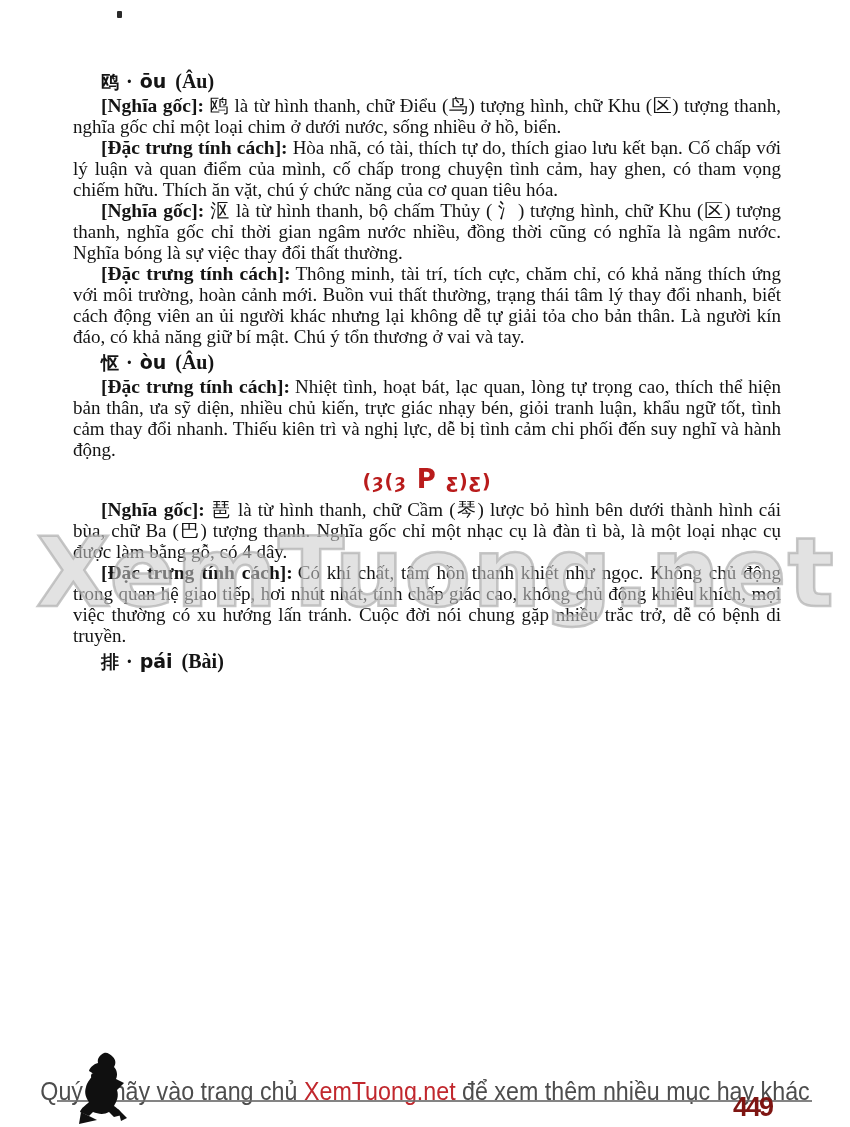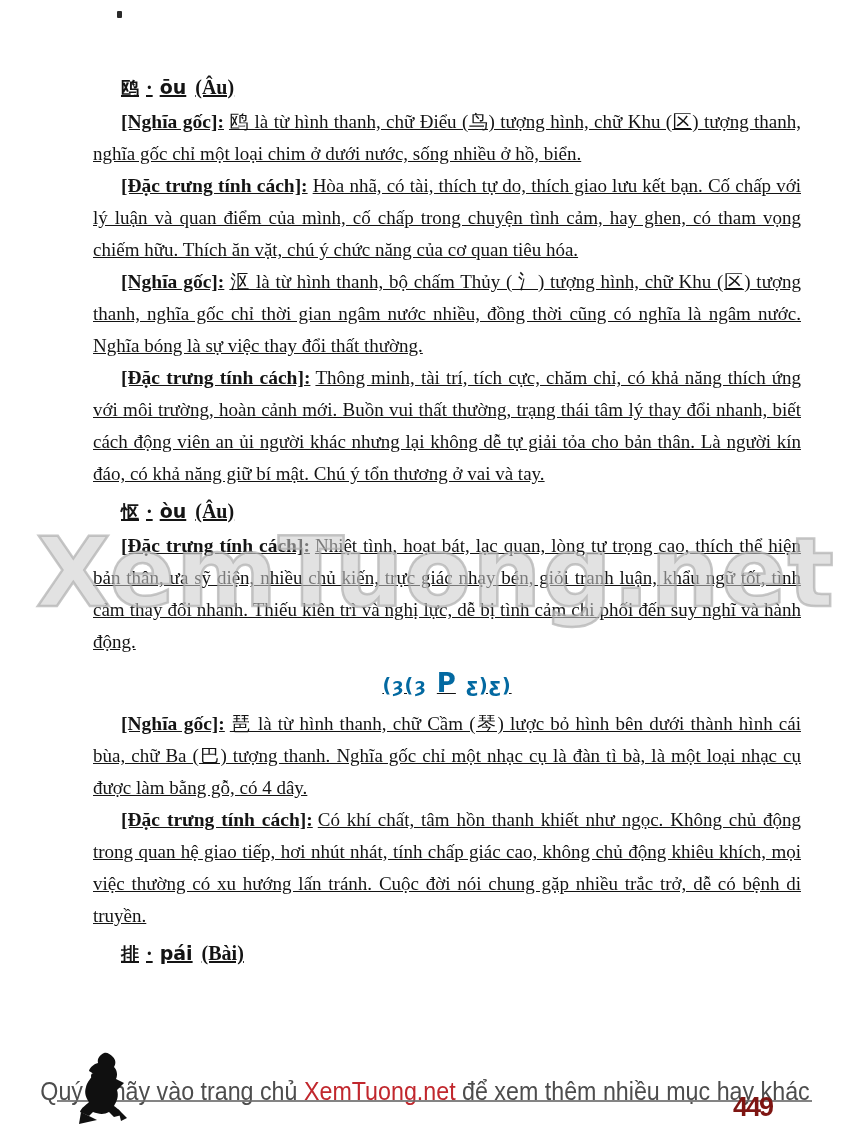--- a/index.html
+++ b/index.html
@@ -6,27 +6,26 @@
   body {
     width: 850px; height: 1127px;
     background: #ffffff;
     position: relative;
     overflow: hidden;
     font-family: "Liberation Serif", "DejaVu Serif", serif;
     color: #141414;
   }
   .page-content {
     position: absolute;
-    left: 93px; top: 66px;
+    left: 73px; top: 66px;
     width: 708px;
     font-size: 19px;
-    line-height: 32px;
+    line-height: 21px;
     text-align: justify;
     z-index: 2;
-    text-decoration: underline;
   }
   .entry-heading {
     font-weight: bold;
     font-size: 20px;
     margin: 5px 0 2px 0;
     text-indent: 28px;
     text-align: left;
   }
   .entry-heading .cjk { font-size: 18px; letter-spacing: 0; }
   .entry-heading .pinyin {
@@ -35,21 +34,21 @@
   }
   .entry-heading .sep { padding: 0 7px; }
   .entry-heading .viet { padding-left: 9px; }
   .para { margin: 0; text-indent: 28px; }
   .label { font-weight: bold; font-size: 19.5px; padding-right: 5px; }
   .divider {
     text-align: center;
     text-indent: 0;
     margin: 9px 0 7px 0;
     font-family: "DejaVu Sans", sans-serif;
-    color: #0369a1;
+    color: #b91c1c;
   }
   .divider .orn { font-size: 19px; font-weight: bold; letter-spacing: 1px; }
   .divider .letter { font-size: 26px; font-weight: bold; padding: 0 10px; }
   .watermark {
     position: absolute;
     left: 36px; top: 516px;
     width: 810px;
     z-index: 3;
     font-family: "DejaVu Sans", sans-serif;
     font-size: 97px;

